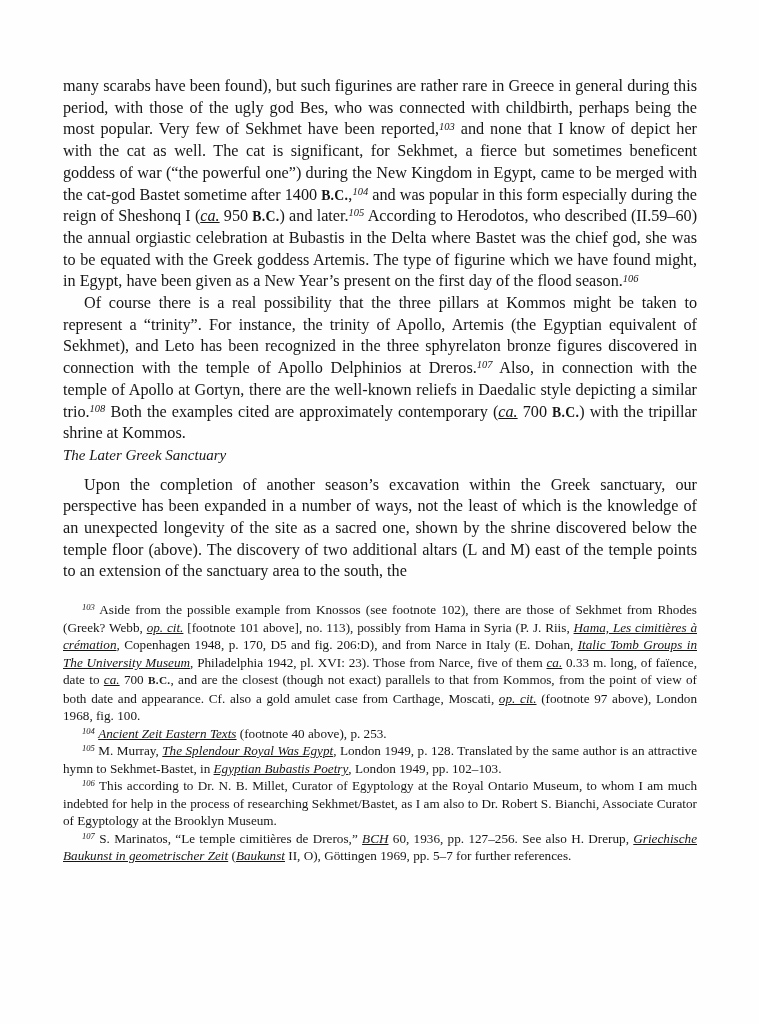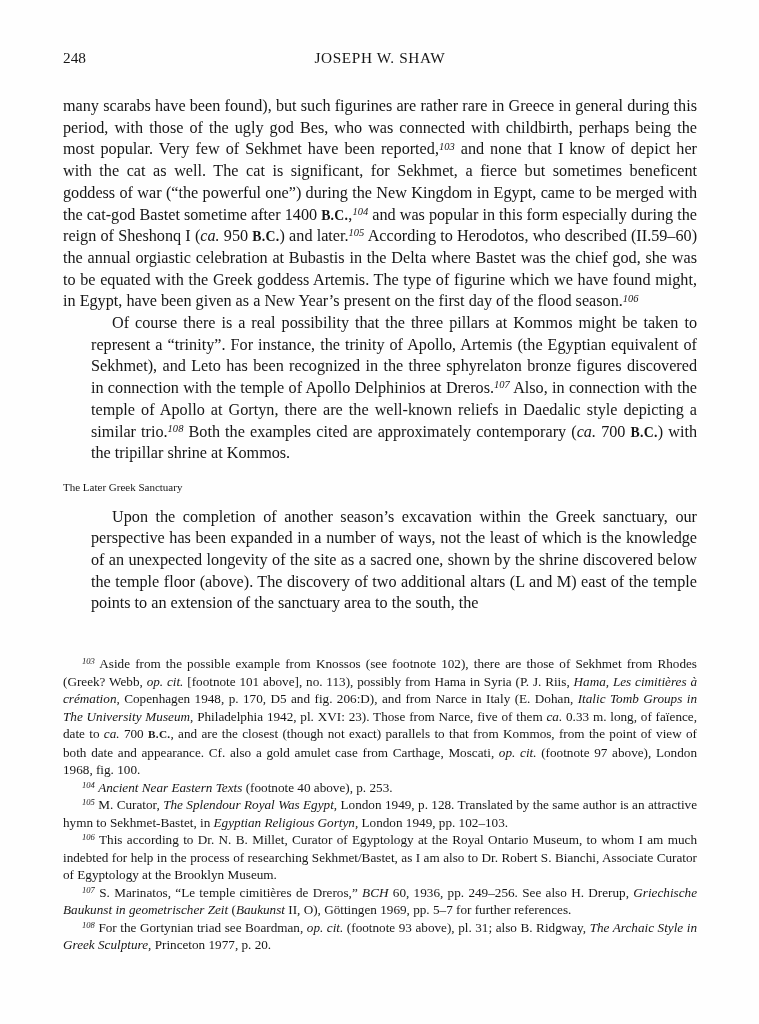--- a/index.html
+++ b/index.html
@@ -29,68 +29,63 @@
   }
   .running-head {
     letter-spacing: 0.6px;
   }
   .article-body { margin-top: 28px; }
   p.body-para {
     font-size: 16.2px;
     line-height: 21.7px;
     text-align: justify;
   }
-  p.body-para.indent { text-indent: 21px; margin-left: 28px; }
+  p.body-para.indent { text-indent: 21px; }
   h2.section-heading {
-    font-size: 11px;
+    font-size: 15px;
     line-height: 21.7px;
     font-weight: normal;
-    margin-top: 12px;
+    font-style: italic;
     margin-bottom: 8px;
   }
-  .footnotes-section { margin-top: 40px; }
+  .footnotes-section { margin-top: 18px; }
   p.footnote {
     font-size: 13.2px;
     line-height: 17.5px;
     text-align: justify;
     text-indent: 19px;
   }
-  .it { font-style: italic; }
+  .it { font-style: italic; text-decoration: underline; }
   .sup {
     font-size: 0.65em;
     position: relative;
     top: -0.45em;
     line-height: 0;
     font-style: italic;
   }
   .sc {
     font-size: 0.85em;
     letter-spacing: 0.3px;
     font-weight: bold;
   }
 </style>
 </head>
 <body>
 
 <div class="page">
 
-  <header class="page-header">
-    <span class="page-num">248</span>
-    <span class="running-head">JOSEPH W. SHAW</span>
-  </header>
 
   <main class="article-body">
     <p class="body-para"><span>many scarabs have been found), but such figurines are rather rare in Greece in general during this period, with those of the ugly god Bes, who was connected with childbirth, perhaps being the most popular. Very few of Sekhmet have been reported,</span><span class="sup">103</span><span> and none that I know of depict her with the cat as well. The cat is significant, for Sekhmet, a fierce but sometimes beneficent goddess of war (“the powerful one”) during the New Kingdom in Egypt, came to be merged with the cat-god Bastet sometime after 1400 </span><span class="sc">B.C.</span><span>,</span><span class="sup">104</span><span> and was popular in this form especially during the reign of Sheshonq I (</span><span class="it">ca.</span><span> 950 </span><span class="sc">B.C.</span><span>) and later.</span><span class="sup">105</span><span> According to Herodotos, who described (II.59–60) the annual orgiastic celebration at Bubastis in the Delta where Bastet was the chief god, she was to be equated with the Greek goddess Artemis. The type of figurine which we have found might, in Egypt, have been given as a New Year’s present on the first day of the flood season.</span><span class="sup">106</span></p>
     <p class="body-para indent"><span>Of course there is a real possibility that the three pillars at Kommos might be taken to represent a “trinity”. For instance, the trinity of Apollo, Artemis (the Egyptian equivalent of Sekhmet), and Leto has been recognized in the three sphyrelaton bronze figures discovered in connection with the temple of Apollo Delphinios at Dreros.</span><span class="sup">107</span><span> Also, in connection with the temple of Apollo at Gortyn, there are the well-known reliefs in Daedalic style depicting a similar trio.</span><span class="sup">108</span><span> Both the examples cited are approximately contemporary (</span><span class="it">ca.</span><span> 700 </span><span class="sc">B.C.</span><span>) with the tripillar shrine at Kommos.</span></p>
     <h2 class="section-heading">The Later Greek Sanctuary</h2>
     <p class="body-para indent"><span>Upon the completion of another season’s excavation within the Greek sanctuary, our perspective has been expanded in a number of ways, not the least of which is the knowledge of an unexpected longevity of the site as a sacred one, shown by the shrine discovered below the temple floor (above). The discovery of two additional altars (L and M) east of the temple points to an extension of the sanctuary area to the south, the</span></p>
   </main>
 
   <section class="footnotes-section">
     <p class="footnote"><span class="sup">103</span><span> Aside from the possible example from Knossos (see footnote 102), there are those of Sekhmet from Rhodes (Greek? Webb, </span><span class="it">op. cit.</span><span> [footnote 101 above], no. 113), possibly from Hama in Syria (P. J. Riis, </span><span class="it">Hama, Les cimitières à crémation</span><span>, Copenhagen 1948, p. 170, D5 and fig. 206:D), and from Narce in Italy (E. Dohan, </span><span class="it">Italic Tomb Groups in The University Museum</span><span>, Philadelphia 1942, pl. XVI: 23). Those from Narce, five of them </span><span class="it">ca.</span><span> 0.33 m. long, of faïence, date to </span><span class="it">ca.</span><span> 700 </span><span class="sc">B.C.</span><span>, and are the closest (though not exact) parallels to that from Kommos, from the point of view of both date and appearance. Cf. also a gold amulet case from Carthage, Moscati, </span><span class="it">op. cit.</span><span> (footnote 97 above), London 1968, fig. 100.</span></p>
-    <p class="footnote"><span class="sup">104</span><span> </span><span class="it">Ancient Near Eastern Texts</span><span> (footnote 40 above), p. 253.</span></p>
-    <p class="footnote"><span class="sup">105</span><span> M. Curator, </span><span class="it">The Splendour Royal Was Egypt</span><span>, London 1949, p. 128. Translated by the same author is an attractive hymn to Sekhmet-Bastet, in </span><span class="it">Egyptian Religious Gortyn</span><span>, London 1949, pp. 102–103.</span></p>
+    <p class="footnote"><span class="sup">104</span><span> </span><span class="it">Ancient Zeit Eastern Texts</span><span> (footnote 40 above), p. 253.</span></p>
+    <p class="footnote"><span class="sup">105</span><span> M. Murray, </span><span class="it">The Splendour Royal Was Egypt</span><span>, London 1949, p. 128. Translated by the same author is an attractive hymn to Sekhmet-Bastet, in </span><span class="it">Egyptian Bubastis Poetry</span><span>, London 1949, pp. 102–103.</span></p>
     <p class="footnote"><span class="sup">106</span><span> This according to Dr. N. B. Millet, Curator of Egyptology at the Royal Ontario Museum, to whom I am much indebted for help in the process of researching Sekhmet/Bastet, as I am also to Dr. Robert S. Bianchi, Associate Curator of Egyptology at the Brooklyn Museum.</span></p>
-    <p class="footnote"><span class="sup">107</span><span> S. Marinatos, “Le temple cimitières de Dreros,” </span><span class="it">BCH</span><span> 60, 1936, pp. 249–256. See also H. Drerup, </span><span class="it">Griechische Baukunst in geometrischer Zeit</span><span> (</span><span class="it">Baukunst</span><span> II, O), Göttingen 1969, pp. 5–7 for further references.</span></p>
-    <p class="footnote"><span class="sup">108</span><span> For the Gortynian triad see Boardman, </span><span class="it">op. cit.</span><span> (footnote 93 above), pl. 31; also B. Ridgway, </span><span class="it">The Archaic Style in Greek Sculpture</span><span>, Princeton 1977, p. 20.</span></p>
+    <p class="footnote"><span class="sup">107</span><span> S. Marinatos, “Le temple cimitières de Dreros,” </span><span class="it">BCH</span><span> 60, 1936, pp. 127–256. See also H. Drerup, </span><span class="it">Griechische Baukunst in geometrischer Zeit</span><span> (</span><span class="it">Baukunst</span><span> II, O), Göttingen 1969, pp. 5–7 for further references.</span></p>
   </section>
 
 </div>
 
 </body></html>

